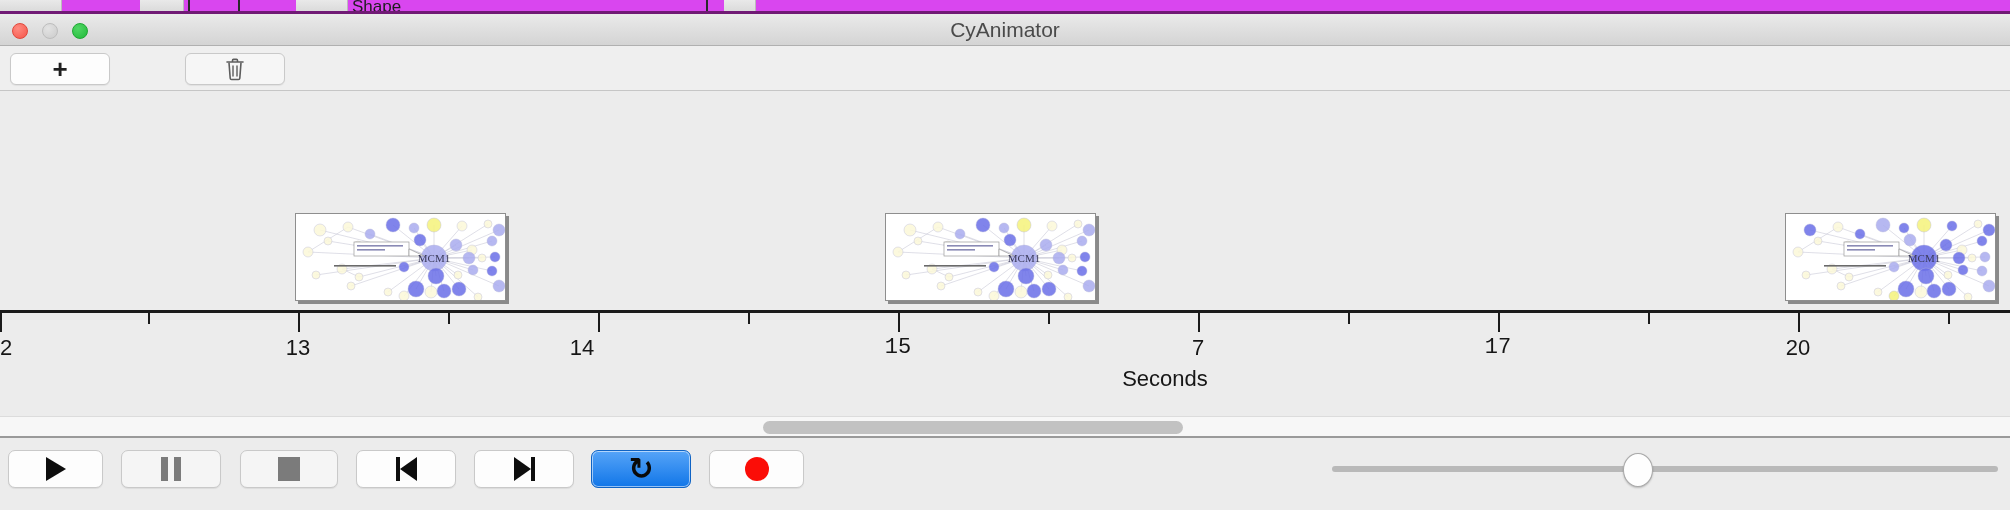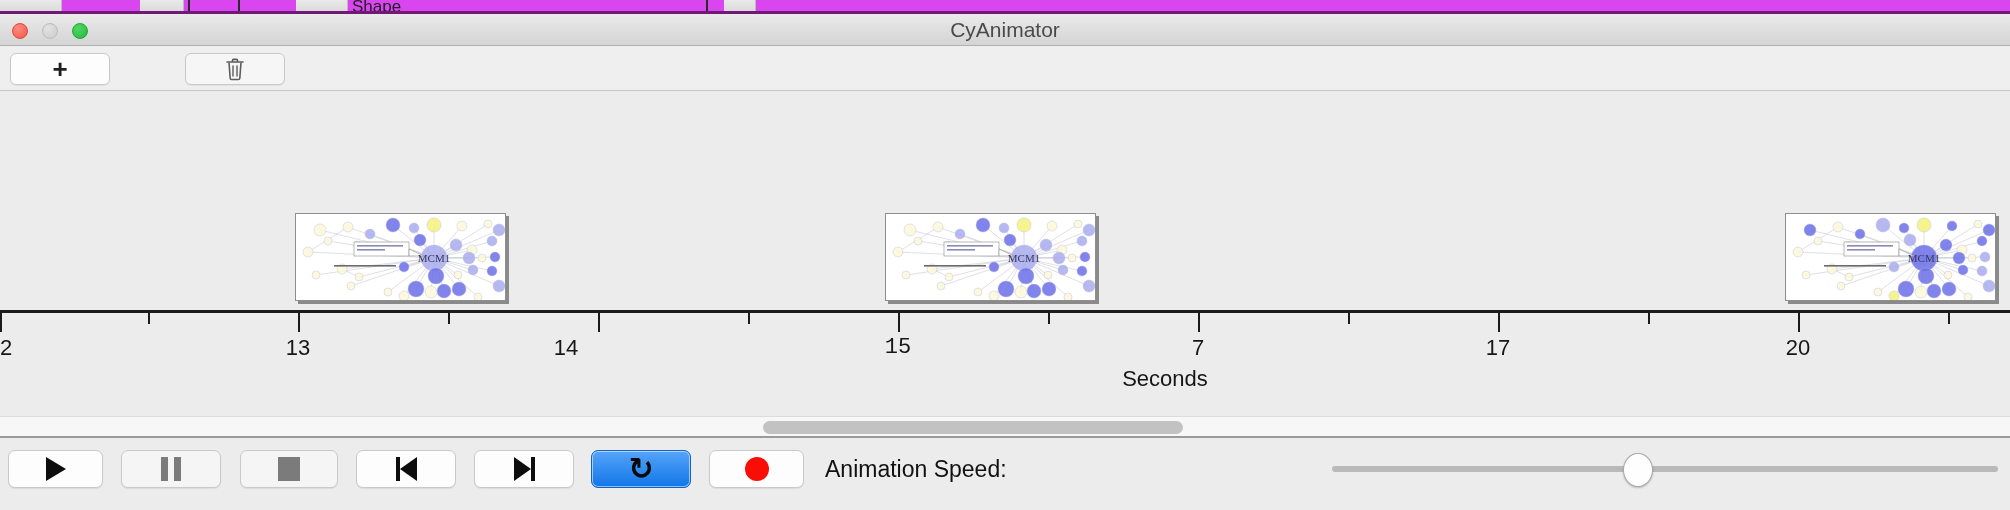--- a/index.html
+++ b/index.html
@@ -508,27 +508,27 @@
       <rect x="38" y="51" width="62" height="1.6"></rect>
     </g>
     <text x="138" y="48" font-family="Liberation Serif, serif" font-size="11" fill="#3a3a5a" text-anchor="middle">MCM1</text>
   </svg>
       </div>
       <div class="tick major" style="left: 0px;"></div>
       <div class="tick-label" style="left: 0px;">12</div>
       <div class="tick major" style="left: 298px;"></div>
       <div class="tick-label" style="left: 298px;">13</div>
       <div class="tick major" style="left: 598px;"></div>
-      <div class="tick-label" style="left: 566px;">14</div>
+      <div class="tick-label" style="left: 582px;">14</div>
       <div class="tick major" style="left: 898px;"></div>
       <div class="tick-label" style="left: 898px; font-family: Liberation Mono, monospace;">15</div>
       <div class="tick major" style="left: 1198px;"></div>
       <div class="tick-label" style="left: 1198px;">7</div>
       <div class="tick major" style="left: 1498px;"></div>
-      <div class="tick-label" style="left: 1498px;">17</div>
+      <div class="tick-label" style="left: 1498px; font-family: Liberation Mono, monospace;">17</div>
       <div class="tick major" style="left: 1798px;"></div>
       <div class="tick-label" style="left: 1798px;">20</div>
       <div class="tick minor" style="left: 148px;"></div>
       <div class="tick minor" style="left: 448px;"></div>
       <div class="tick minor" style="left: 748px;"></div>
       <div class="tick minor" style="left: 1048px;"></div>
       <div class="tick minor" style="left: 1348px;"></div>
       <div class="tick minor" style="left: 1648px;"></div>
       <div class="tick minor" style="left: 1948px;"></div>
     </div>
@@ -570,19 +570,18 @@
   </div>
 
   <div class="cbtn blue" id="loop-button">
     <span class="glyph-loop">↻</span>
   </div>
 
   <div class="cbtn" id="record-button">
     <span class="glyph-record"></span>
   </div>
 
-  <div class="speed-label">Animation Speed:</div>
 
   <div class="slider">
     <div class="slider-track"></div>
     <div class="slider-thumb" id="speed-thumb" style="left: 291px;"></div>
   </div>
 </div>
 
 </body></html>

